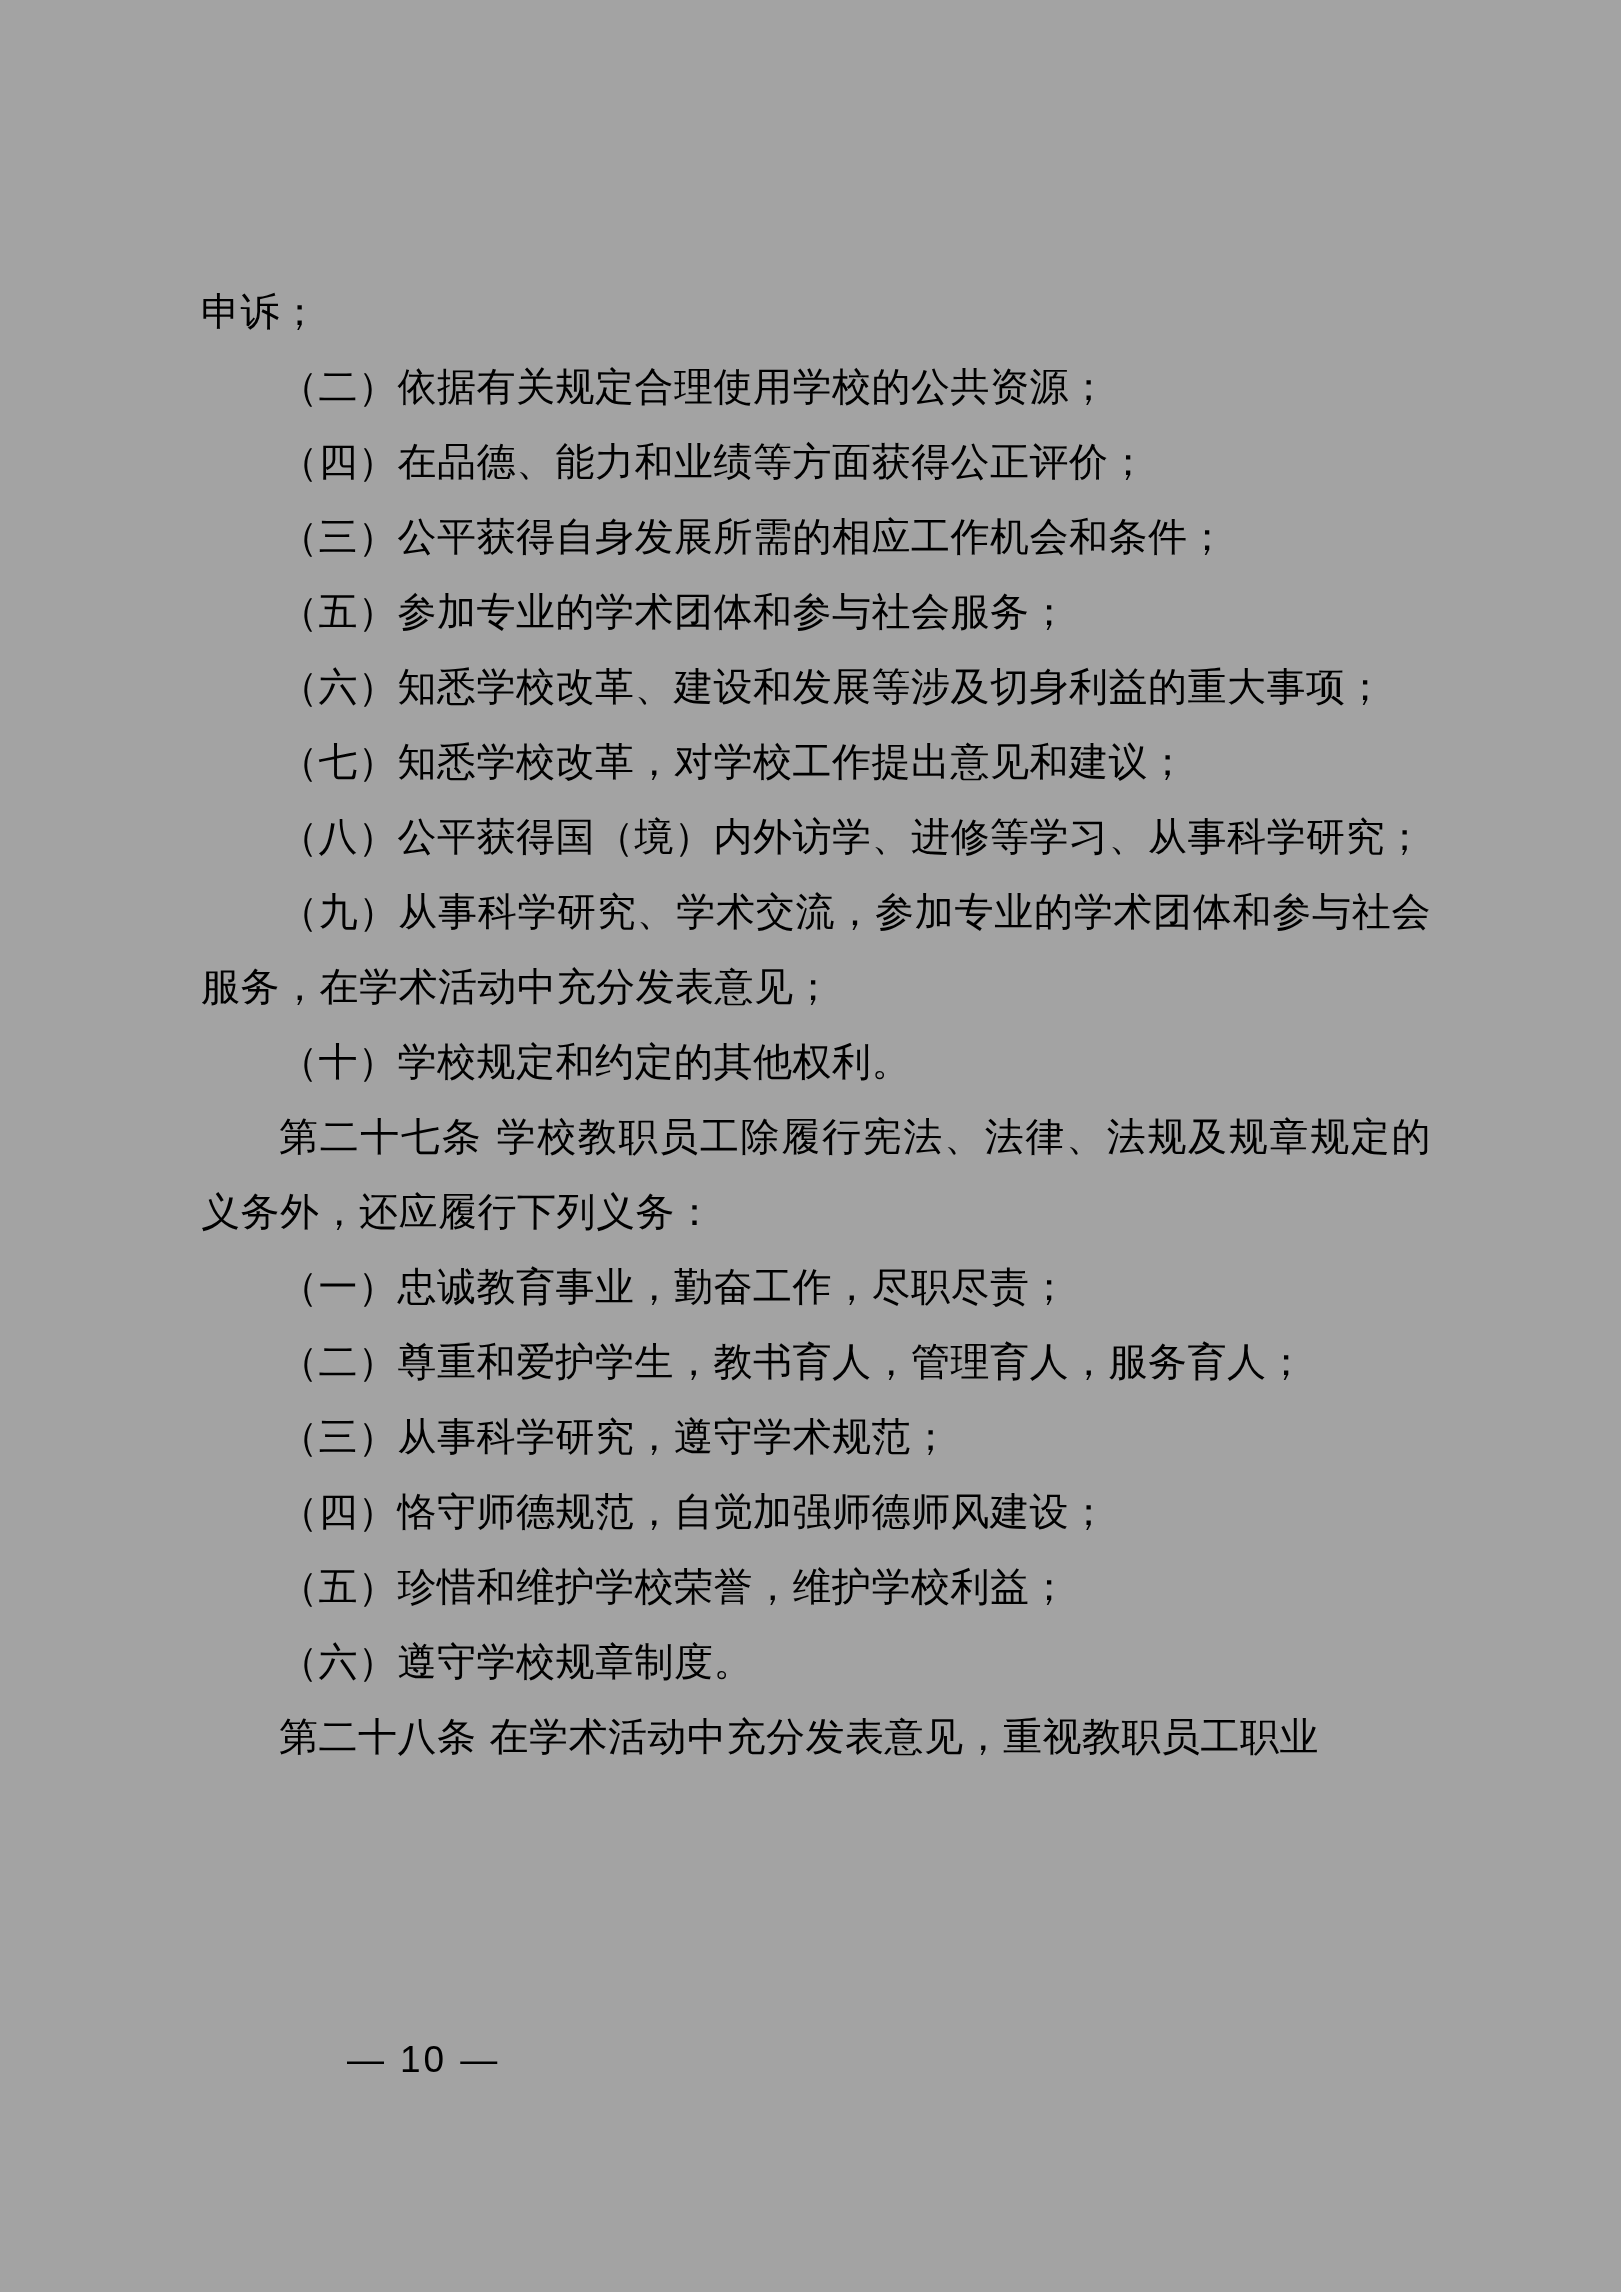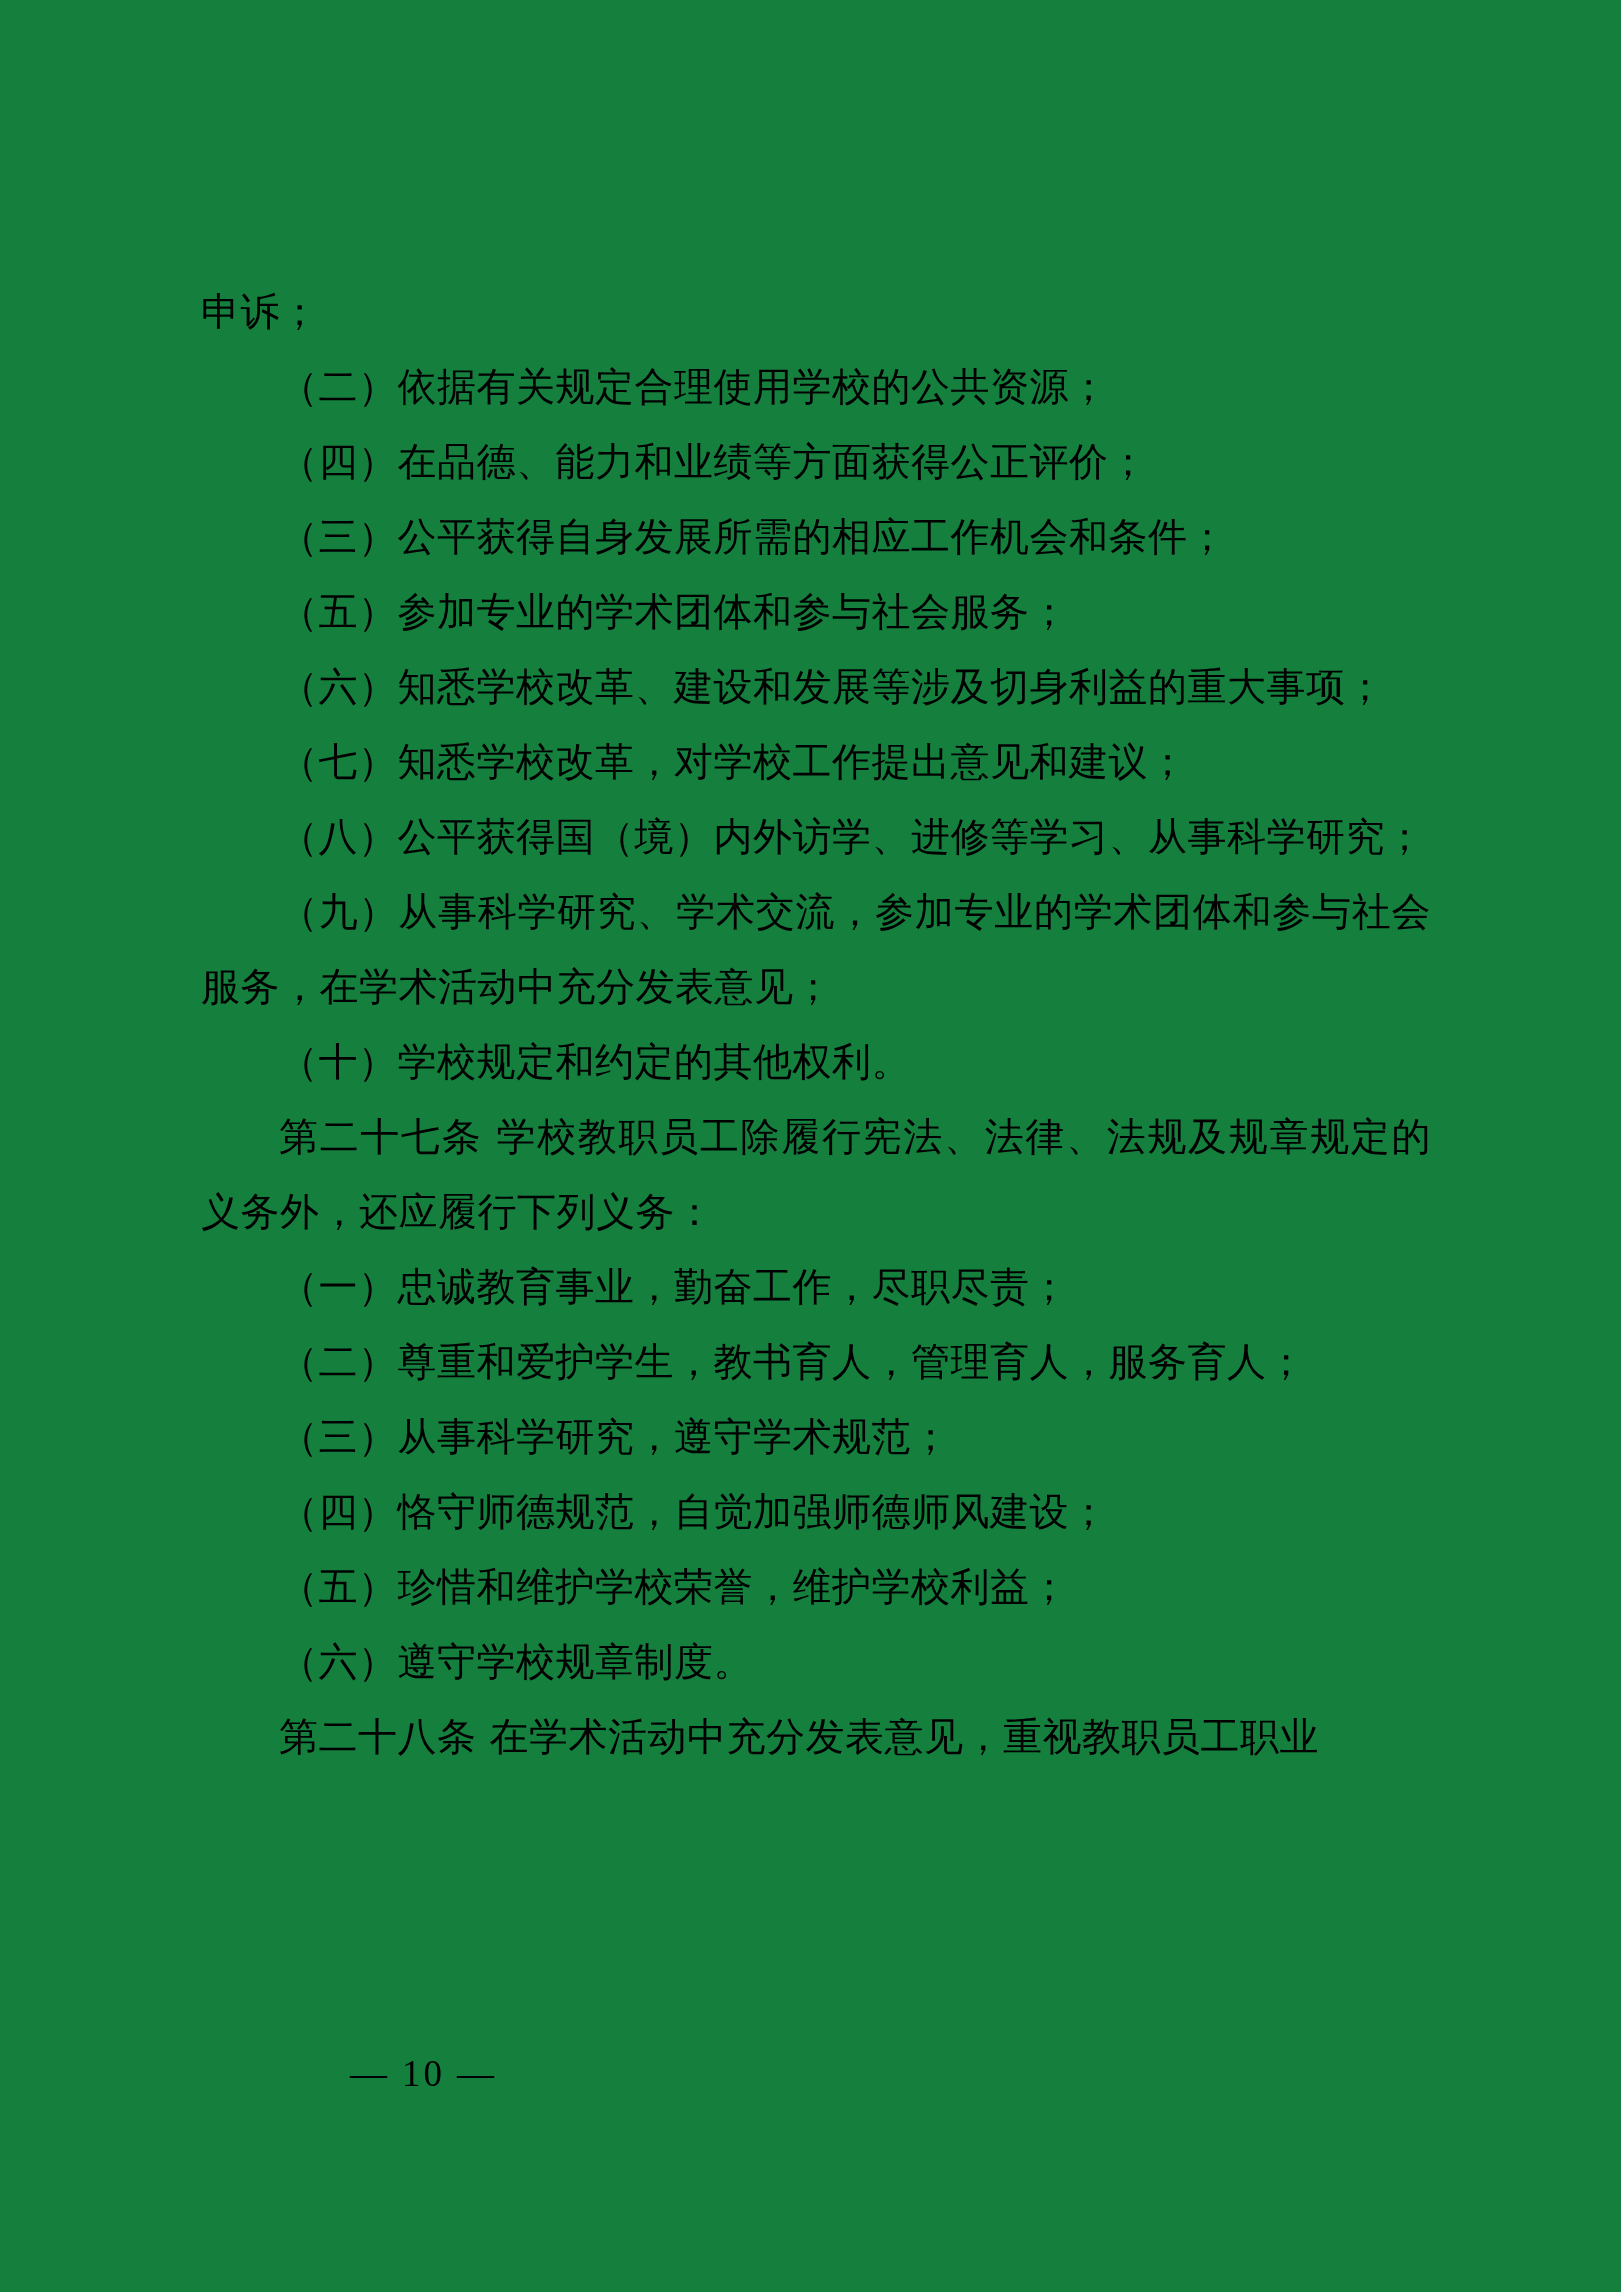--- a/index.html
+++ b/index.html
@@ -14,21 +14,21 @@
     color: #000000;
     position: relative;
     overflow: hidden;
   }
   .page {
     position: absolute;
     left: 0;
     top: 0;
     width: 1621px;
     height: 2293px;
-    background: #15803d;
+    background: #a3a3a3;
   }
   .content {
     position: absolute;
     left: 201px;
     top: 274px;
     width: 1230px;
   }
   .para {
     font-size: 39px;
     line-height: 75px;
@@ -45,23 +45,22 @@
   .noindent {
     text-indent: 0;
   }
   .footer {
     position: absolute;
     left: 0;
     top: 2039px;
     width: 1621px;
     text-align: center;
     font-size: 37px;
-    font-family: Liberation Serif, serif;
+    font-family: Liberation Sans, sans-serif;
     letter-spacing: 2.9px;
-    margin-top: 13px;
   }
   .footer-inner {
     display: inline-block;
     margin-left: -774px;
   }
 </style>
 </head>
 <body>
 
 <div class="page">

